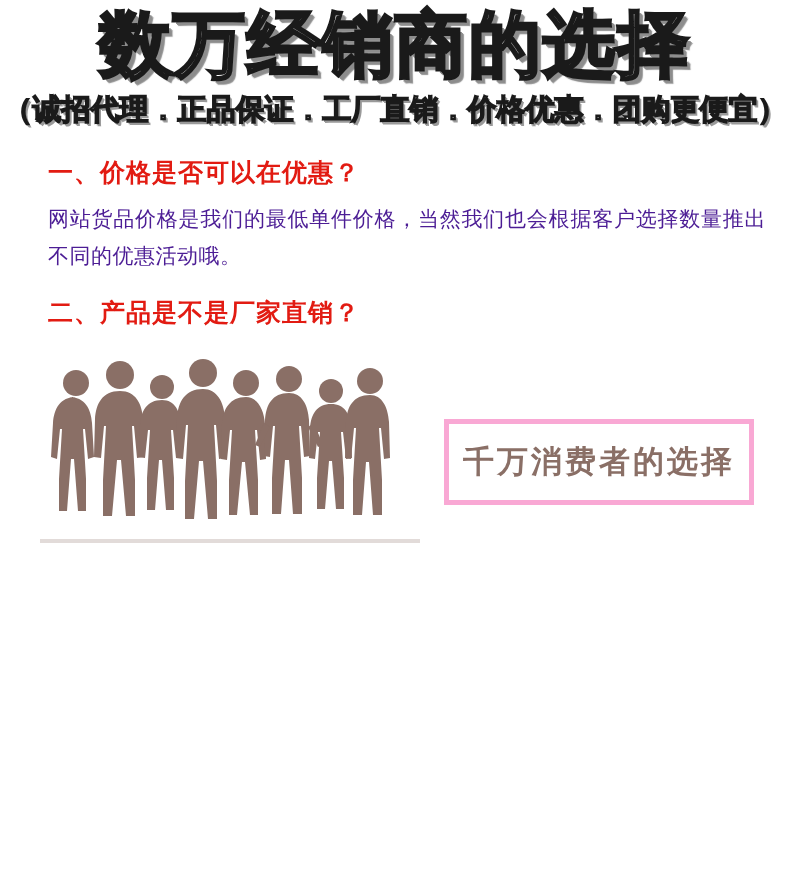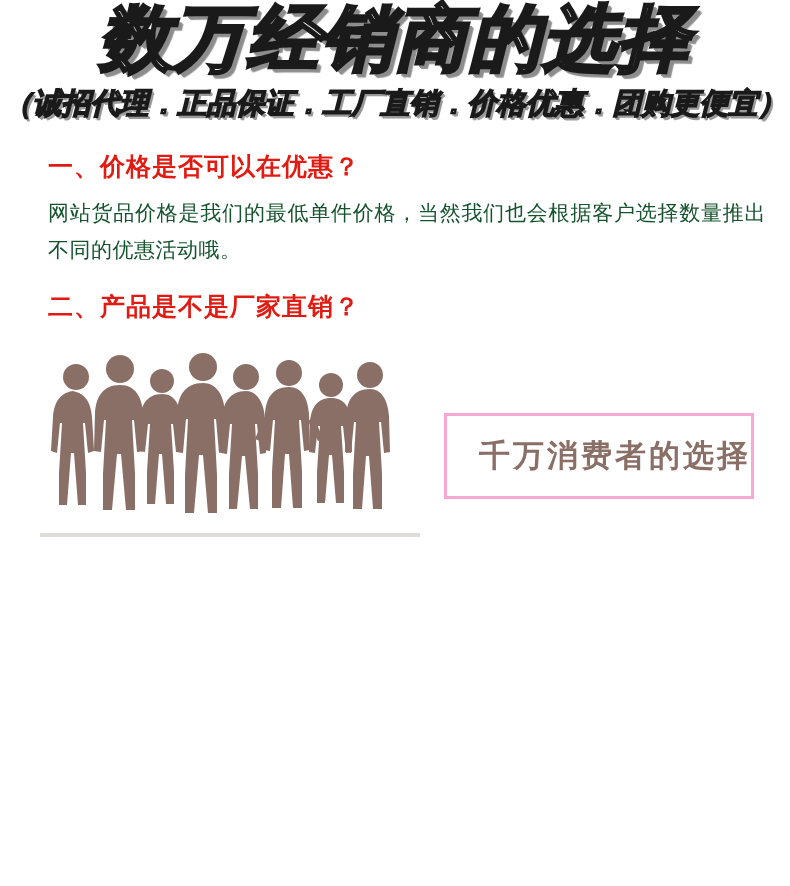--- a/index.html
+++ b/index.html
@@ -17,22 +17,22 @@
 
   .page {
     position: relative;
     width: 790px;
     height: 886px;
     background: #ffffff;
   }
 
   
   .headline-wrap {
+    padding-top: 6px;
     text-align: center;
-    font-style: italic;
   }
   .headline {
     font-family: "DejaVu Sans", "Liberation Sans", sans-serif;
     font-weight: bold;
     font-size: 72px;
     line-height: 1.08;
     letter-spacing: 2px;
     color: #ffffff;
     -webkit-text-stroke: 3px #1a1a1a;
     text-shadow:
@@ -67,21 +67,21 @@
 
   .qa-q {
     color: #e21b12;
     font-weight: bold;
     font-size: 25px;
     letter-spacing: 1px;
     margin: 0 0 12px 0;
     font-family: "DejaVu Sans", "Liberation Sans", sans-serif;
   }
   .qa-a {
-    color: #14532d;
+    color: #4c1d95;
     font-size: 21px;
     line-height: 1.78;
     margin: 0 0 20px 0;
     text-align: justify;
     font-family: "DejaVu Serif", "Liberation Serif", serif;
     letter-spacing: 0.5px;
   }
 
   
   .bottom-area {
@@ -95,25 +95,25 @@
     bottom: 0;
     width: 380px;
     height: 190px;
   }
   .slogan-box {
     position: absolute;
     right: 36px;
     bottom: 38px;
     width: 310px;
     height: 86px;
-    border: 3px solid #f9a8d4;
+    border: 5px solid #f9a8d4;
     box-sizing: border-box;
     display: flex;
     align-items: center;
-    justify-content: flex-end;
+    justify-content: center;
   }
   .slogan-text {
     color: #8a6f66;
     font-weight: bold;
     font-size: 31px;
     letter-spacing: 3px;
     font-family: "DejaVu Sans", "Liberation Sans", sans-serif;
     white-space: nowrap;
   }
 </style>

